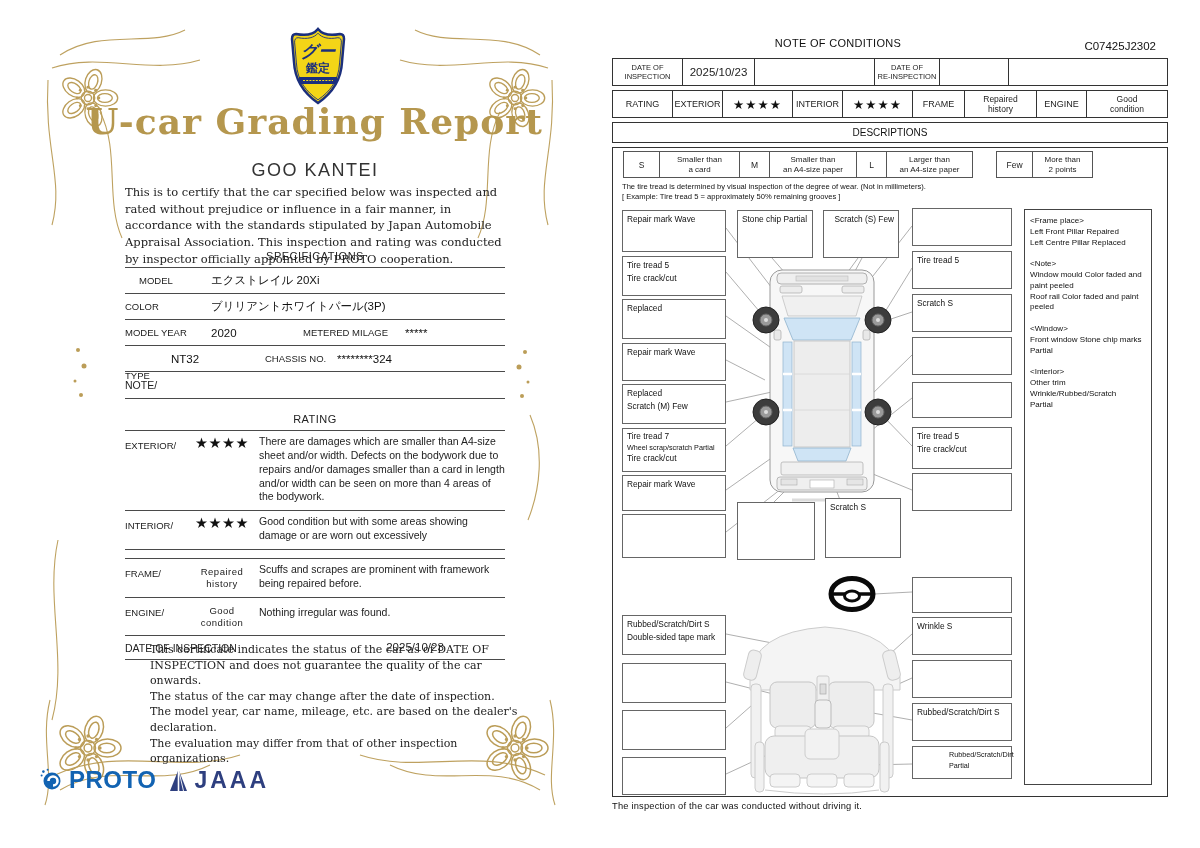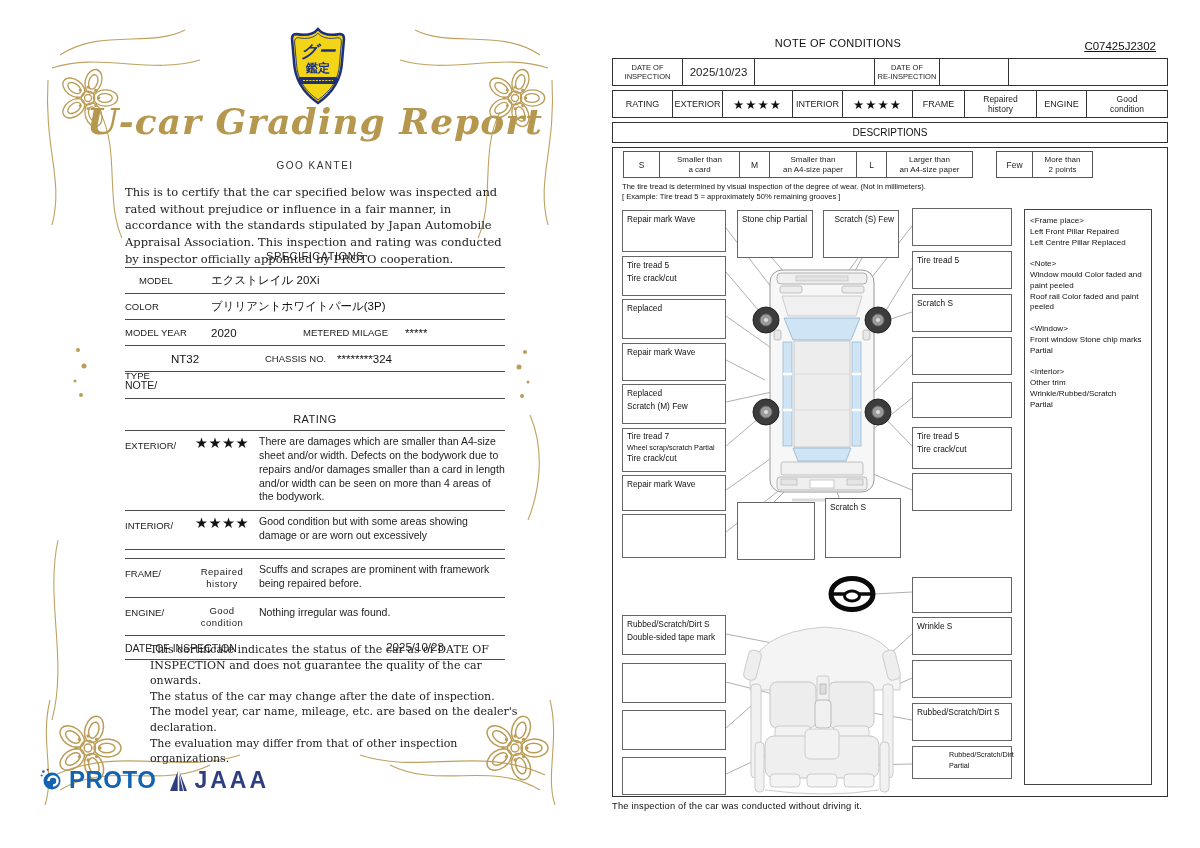--- a/index.html
+++ b/index.html
@@ -10,25 +10,25 @@
   }
   .page{position:absolute;top:0;height:848px;}
   .cert{left:0;width:600px;}
   .cond{left:600px;width:600px;}
 
   
   .flourish{position:absolute;left:0;top:0;width:600px;height:848px;pointer-events:none;}
   .badge{position:absolute;left:286px;top:26px;width:64px;height:82px;}
   .cert-title{
     position:absolute;top:100px;left:40px;width:550px;text-align:center;
-    font-family:"DejaVu Serif", serif;font-style:italic;font-weight:bold;
+    font-family:"DejaVu Serif", serif;font-weight:bold;
     font-size:36px;color:var(--gold);letter-spacing:1px;white-space:nowrap;
   }
   .cert-subtitle{position:absolute;top:160px;left:40px;width:550px;text-align:center;
-    font-size:10px;letter-spacing:1.5px;color:#333;}
+    font-size:18px;letter-spacing:1.5px;color:#333;}
   .cert-intro{position:absolute;top:184px;left:125px;width:388px;
     font-family:"DejaVu Serif", serif;font-size:11.5px;line-height:1.45;color:#222;}
   .sec-heading{position:absolute;left:125px;width:380px;text-align:center;
     font-size:11px;letter-spacing:0.5px;color:#222;}
   .spec-heading{top:250px;}
   .rating-heading{top:413px;}
   .spec-table{position:absolute;top:267px;left:125px;width:380px;}
   .spec-row{display:flex;align-items:center;height:25px;border-top:1px solid #4a4a4a;}
   .spec-row:last-child{border-bottom:1px solid #4a4a4a;height:26px;}
   .spec-lbl{font-size:9.5px;color:#222;}
@@ -48,21 +48,21 @@
     font-family:"DejaVu Serif", serif;font-size:11px;line-height:1.42;white-space:pre-line;color:#222;}
   .logos{position:absolute;top:766px;left:40px;width:550px;display:flex;
     align-items:center;gap:12px;}
   .logo-wrap{display:flex;align-items:center;gap:5px;}
   .proto-text{font-size:24px;font-weight:800;color:var(--proto-blue);letter-spacing:0.5px;}
   .jaaa-text{font-size:23px;font-weight:800;color:var(--jaaa-navy);letter-spacing:3px;}
 
   
   .cond-title{position:absolute;top:37px;left:12px;width:452px;text-align:center;
     font-size:11px;color:#111;letter-spacing:0.3px;}
-  .cond-code{position:absolute;top:40px;left:400px;width:156px;text-align:right;font-size:11.5px;color:#111;text-decoration:underline;}
+  .cond-code{position:absolute;top:40px;left:400px;width:156px;text-align:right;font-size:11.5px;color:#111;}
   .t1,.t2{position:absolute;left:12px;width:556px;height:28px;display:grid;
     border:1.2px solid #333;box-sizing:border-box;background:#fff;}
   .t1{top:58px;grid-template-columns:70px 72px 120px 65px 69px 1fr;}
   .t2{top:90px;grid-template-columns:60px 50px 70px 50px 70px 52px 72px 50px 1fr;}
   .t1>div,.t2>div{border-right:1px solid #333;display:flex;align-items:center;
     justify-content:center;text-align:center;}
   .t1>div:last-child,.t2>div:last-child{border-right:none;}
   .cell-sm{font-size:7.5px;line-height:1.25;white-space:pre-line;}
   .cell-date{font-size:11.5px;}
   .cell-lbl{font-size:9px;}

